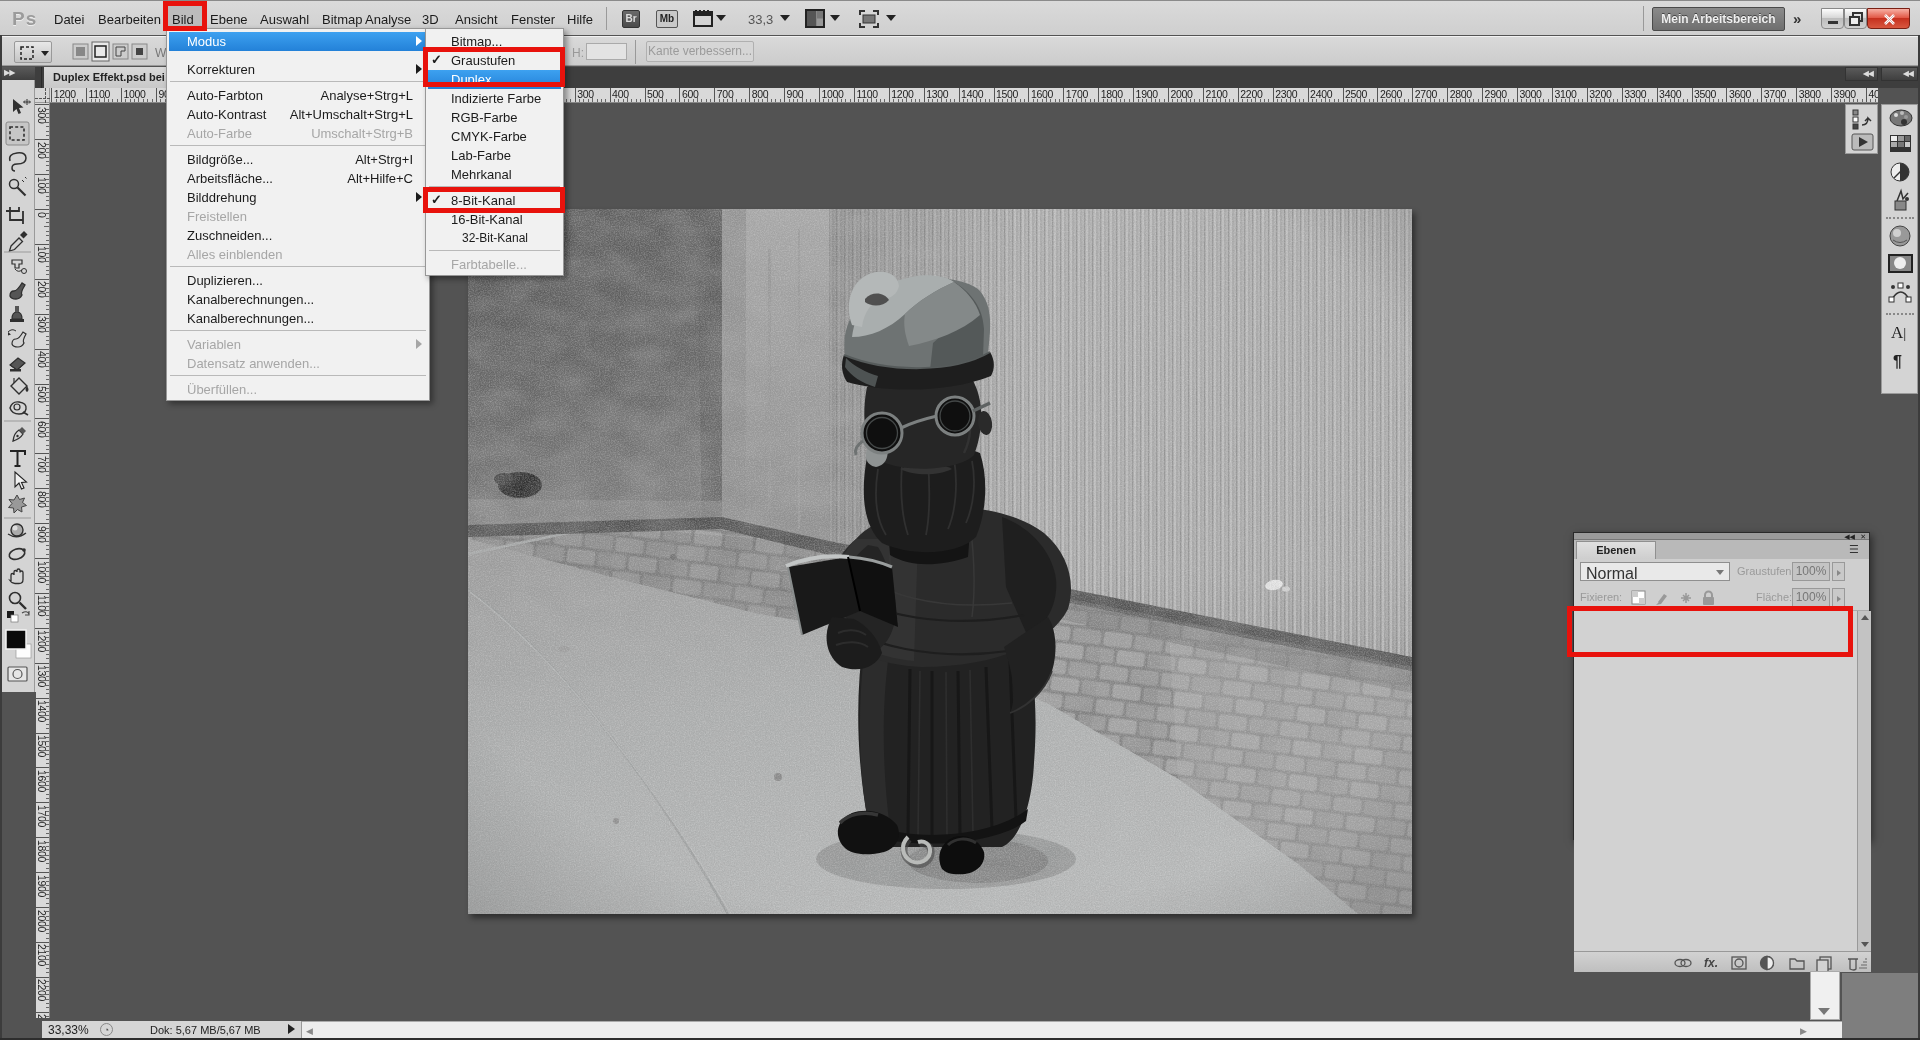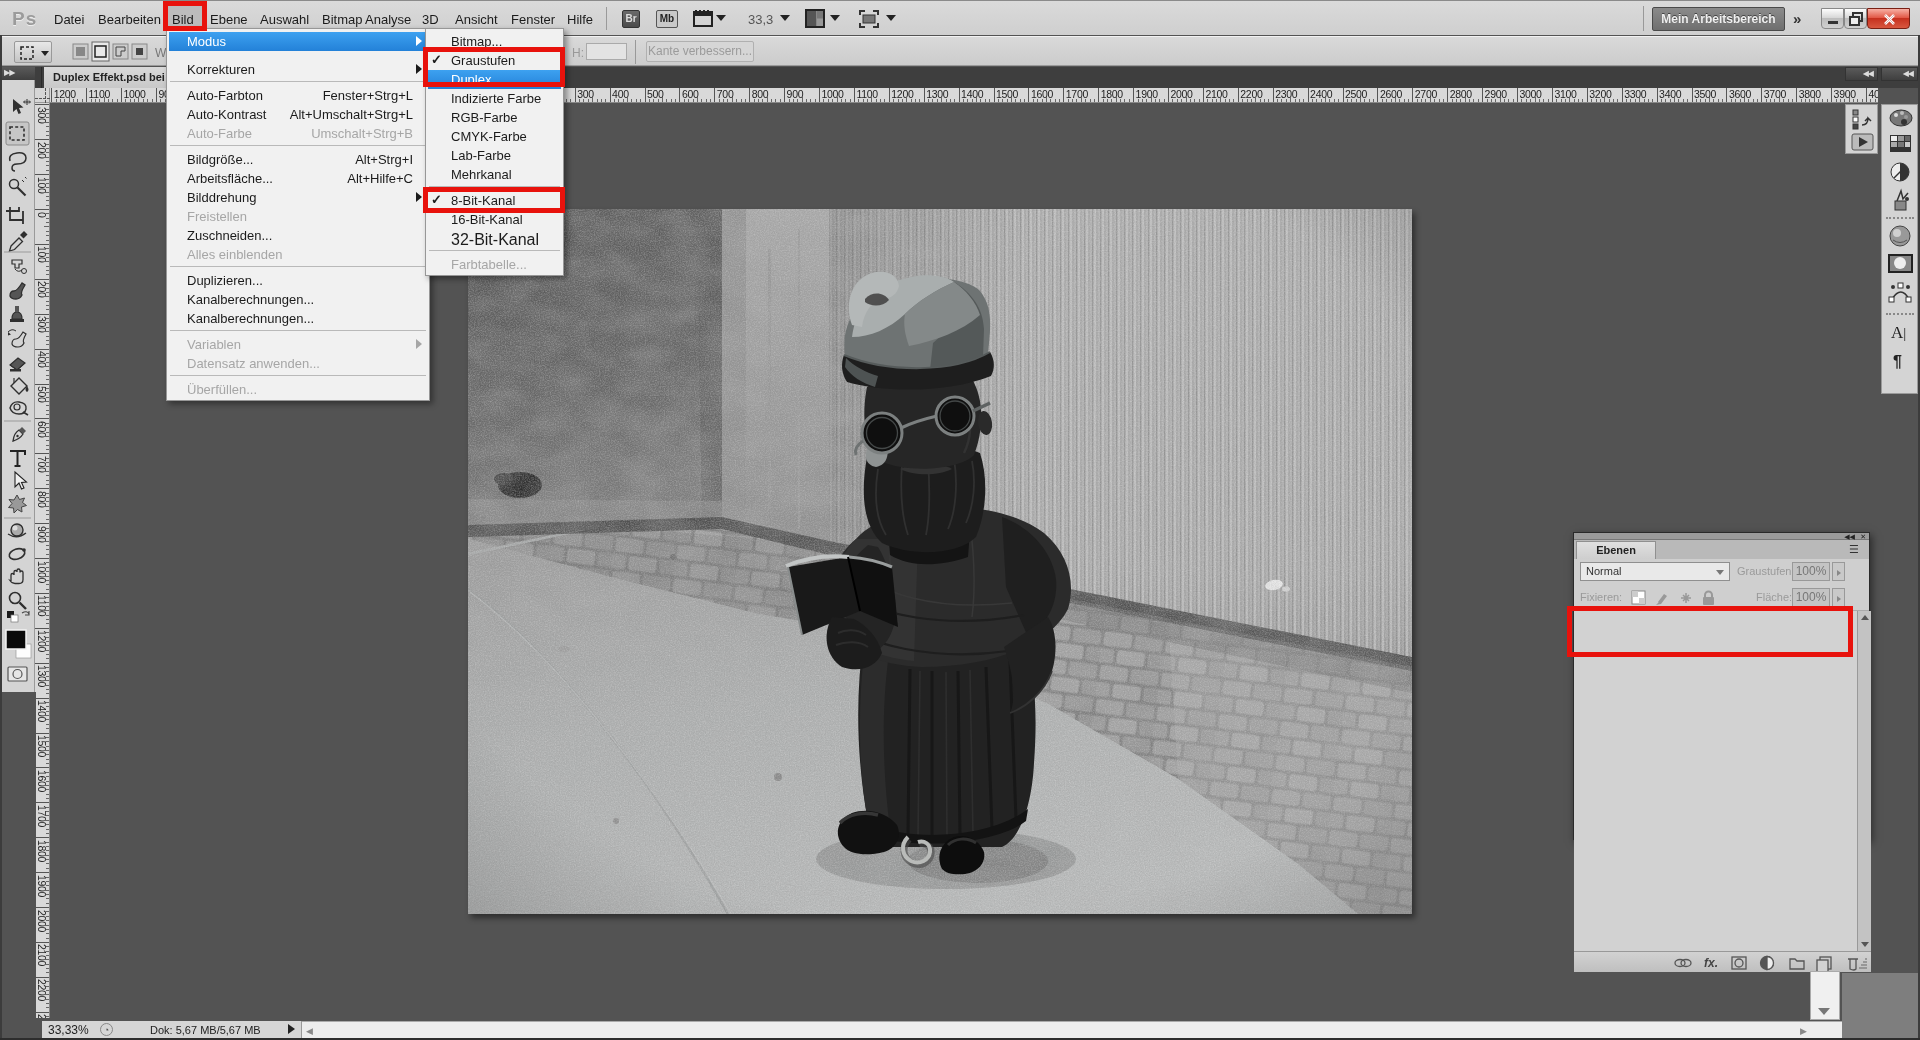--- a/index.html
+++ b/index.html
@@ -1169,21 +1169,21 @@
      <div class="abs" style="right:3px;top:0px;font-size:7px;color:#222;line-height:7px">✕</div>
   </div>
 
   <div class="abs" style="left:0;top:7px;width:295px;height:19px;background:#b9b9b9;">
     <div class="abs" style="left:2px;top:1px;width:80px;height:18px;background:linear-gradient(#e0e0e0,#cecece);border:1px solid #909090;border-bottom:none;font-size:11px;font-weight:bold;color:#222;text-align:center;line-height:17px">Ebenen</div>
     <div class="abs" style="right:6px;top:4px;width:14px;height:10px;color:#333;font-size:11px;line-height:10px">☰</div>
   </div>
 
   <div class="abs" style="left:0;top:26px;width:295px;height:26px;background:#cfcfcf;">
     <div class="abs" style="left:6px;top:3px;width:150px;height:19px;background:#e9e9e9;border:1px solid #8f8f8f;">
-      <div class="abs" style="left:5px;top:2px;font-size:11px;color:#333">Normal</div>
+      <div class="abs" style="left:5px;top:2px;font-size:16px;color:#333">Normal</div>
       <div class="abs" style="right:5px;top:7px;width:0;height:0;border-left:4px solid transparent;border-right:4px solid transparent;border-top:5px solid #777"></div>
     </div>
     <div class="abs" style="left:163px;top:6px;font-size:11px;color:#9a9a9a">Graustufen:</div>
     <div class="abs" style="left:218px;top:3px;width:38px;height:19px;background:#c4c4c4;border:1px solid #999;font-size:12px;color:#777;text-align:center;line-height:17px">100%</div>
     <div class="abs" style="left:258px;top:3px;width:13px;height:19px;background:#c9c9c9;border:1px solid #999;">
         <div class="abs" style="left:4px;top:7px;width:0;height:0;border-top:3px solid transparent;border-bottom:3px solid transparent;border-left:4px solid #888"></div>
       </div>
   </div>
 
   <div class="abs" style="left:0;top:52px;width:295px;height:26px;background:#cfcfcf;border-bottom:1px solid #aaa;">
@@ -1252,21 +1252,21 @@
 <div class="abs" style="left:1918px;top:35px;width:2px;height:1003px;background:#3c3c3c;"></div>
 
 <div class="abs" style="left:166px;top:28px;width:264px;height:373px;background:#f1f1f1;border:1px solid #979797;box-shadow:3px 3px 6px rgba(0,0,0,0.4);">
 <div style="position:absolute;left:2px;right:2px;top:3px;height:19px;background:linear-gradient(#3da1f0,#2381d8)"></div>
     <div style="position:absolute;left:20px;top:5px;font-size:13px;color:#fff;white-space:nowrap">Modus</div>
     <div style="position:absolute;right:7px;top:7px;width:0;height:0;border-top:5px solid transparent;border-bottom:5px solid transparent;border-left:6px solid #fff"></div>
 <div style="position:absolute;left:20px;top:33px;font-size:13px;color:#1b1b1b;white-space:nowrap">Korrekturen</div>
     <div style="position:absolute;right:7px;top:35px;width:0;height:0;border-top:5px solid transparent;border-bottom:5px solid transparent;border-left:6px solid #1b1b1b"></div>
 <div style="position:absolute;left:3px;right:3px;top:52px;height:1px;background:#b9b9b9"></div>
 <div style="position:absolute;left:20px;top:59px;font-size:13px;color:#1b1b1b;white-space:nowrap">Auto-Farbton</div>
-    <div style="position:absolute;right:16px;top:59px;font-size:13px;color:#1b1b1b;white-space:nowrap">Fenster+Strg+L</div>
+    <div style="position:absolute;right:16px;top:59px;font-size:13px;color:#1b1b1b;white-space:nowrap">Analyse+Strg+L</div>
 <div style="position:absolute;left:20px;top:78px;font-size:13px;color:#1b1b1b;white-space:nowrap">Auto-Kontrast</div>
     <div style="position:absolute;right:16px;top:78px;font-size:13px;color:#1b1b1b;white-space:nowrap">Alt+Umschalt+Strg+L</div>
 <div style="position:absolute;left:20px;top:97px;font-size:13px;color:#a6a6a6;white-space:nowrap">Auto-Farbe</div>
     <div style="position:absolute;right:16px;top:97px;font-size:13px;color:#a6a6a6;white-space:nowrap">Umschalt+Strg+B</div>
 <div style="position:absolute;left:3px;right:3px;top:116px;height:1px;background:#b9b9b9"></div>
 <div style="position:absolute;left:20px;top:123px;font-size:13px;color:#1b1b1b;white-space:nowrap">Bildgröße...</div>
     <div style="position:absolute;right:16px;top:123px;font-size:13px;color:#1b1b1b;white-space:nowrap">Alt+Strg+I</div>
 <div style="position:absolute;left:20px;top:142px;font-size:13px;color:#1b1b1b;white-space:nowrap">Arbeitsfläche...</div>
     <div style="position:absolute;right:16px;top:142px;font-size:13px;color:#1b1b1b;white-space:nowrap">Alt+Hilfe+C</div>
 <div style="position:absolute;left:20px;top:161px;font-size:13px;color:#1b1b1b;white-space:nowrap">Bilddrehung</div>
@@ -1293,21 +1293,21 @@
     <div style="position:absolute;left:25px;top:43px;font-size:13px;color:#fff;white-space:nowrap">Duplex</div>
 <div style="position:absolute;left:25px;top:62px;font-size:13px;color:#1b1b1b;white-space:nowrap">Indizierte Farbe</div>
 <div style="position:absolute;left:25px;top:81px;font-size:13px;color:#1b1b1b;white-space:nowrap">RGB-Farbe</div>
 <div style="position:absolute;left:25px;top:100px;font-size:13px;color:#1b1b1b;white-space:nowrap">CMYK-Farbe</div>
 <div style="position:absolute;left:25px;top:119px;font-size:13px;color:#1b1b1b;white-space:nowrap">Lab-Farbe</div>
 <div style="position:absolute;left:25px;top:138px;font-size:13px;color:#1b1b1b;white-space:nowrap">Mehrkanal</div>
 <div style="position:absolute;left:3px;right:3px;top:157px;height:1px;background:#b9b9b9"></div>
 <div style="position:absolute;left:25px;top:164px;font-size:13px;color:#1b1b1b;white-space:nowrap">8-Bit-Kanal</div>
     <div style="position:absolute;left:5px;top:163px;font-size:13px;color:#1b1b1b;font-weight:bold">✓</div>
 <div style="position:absolute;left:25px;top:183px;font-size:13px;color:#1b1b1b;white-space:nowrap">16-Bit-Kanal</div>
-<div style="position:absolute;left:25px;top:202px;font-size:16px;color:#1b1b1b;white-space:nowrap">32-Bit-Kanal</div>
+<div style="position:absolute;left:36px;top:202px;font-size:12px;color:#1b1b1b;white-space:nowrap">32-Bit-Kanal</div>
 <div style="position:absolute;left:3px;right:3px;top:221px;height:1px;background:#b9b9b9"></div>
 <div style="position:absolute;left:25px;top:228px;font-size:13px;color:#a6a6a6;white-space:nowrap">Farbtabelle...</div>
 </div>
 
 <div class="abs" style="left:163px;top:1px;width:44px;height:30px;border:5px solid #e8120c;"></div>
 <div class="abs" style="left:423px;top:47px;width:142px;height:40px;border:5px solid #e8120c;"></div>
 <div class="abs" style="left:423px;top:187px;width:142px;height:26px;border:5px solid #e8120c;"></div>
 <div class="abs" style="left:1567px;top:606px;width:286px;height:51px;border:5px solid #e8120c;"></div>
 
 </body></html>

